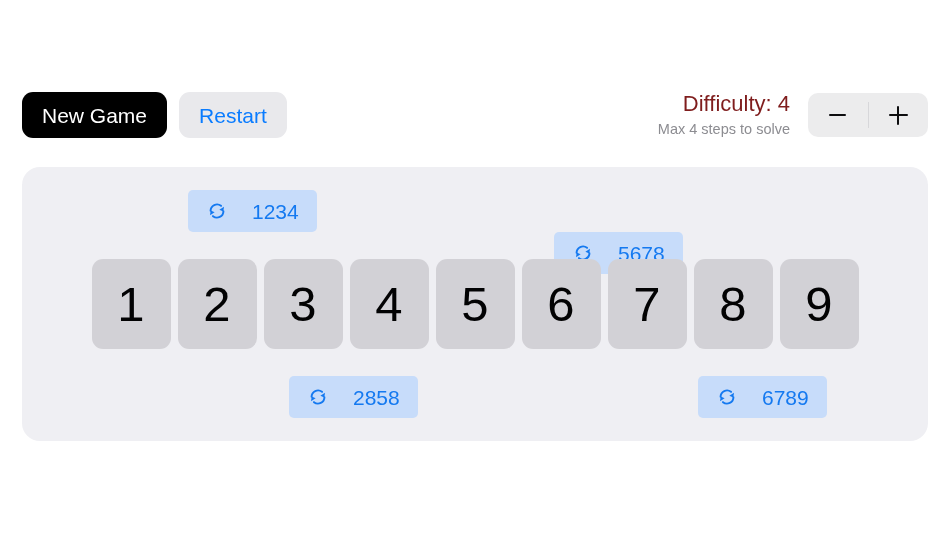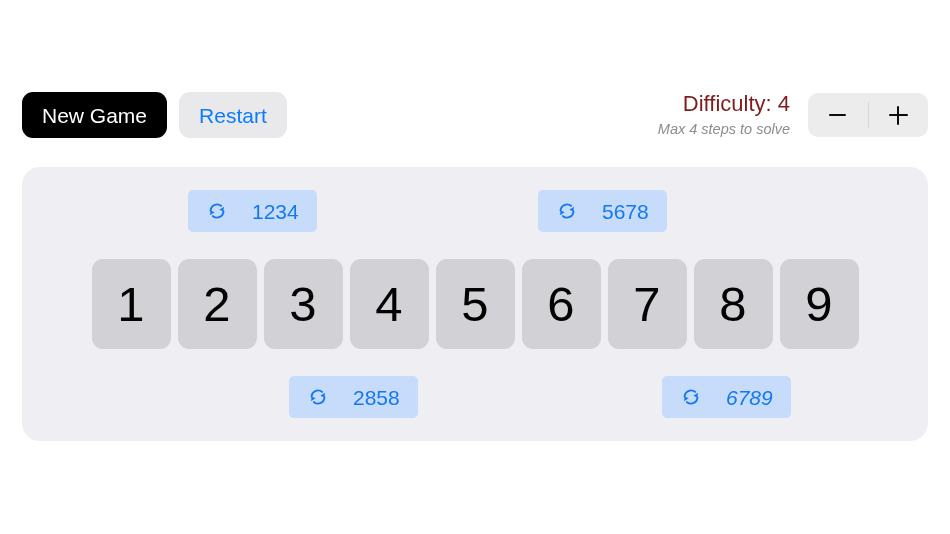--- a/index.html
+++ b/index.html
@@ -75,21 +75,20 @@
     color: #7f1d1d;
     line-height: 1.12;
     white-space: nowrap;
   }
   .difficulty-sub {
     font-size: 14.5px;
     color: #8c8c91;
     margin-top: 5px;
     line-height: 1.1;
     white-space: nowrap;
-    font-style: italic;
   }
   .stepper {
     display: flex;
     align-items: stretch;
     background: #ececed;
     border-radius: 10px;
     height: 44px;
     width: 120px;
     overflow: hidden;
   }
@@ -244,21 +243,21 @@
   <div class="rot-row rot-row-top">
       <button class="rot-btn" style="left: 166px;">
         <svg class="rot-icon" viewBox="0 0 24 24">
           <path d="M19 12.2 A7 7 0 0 1 7.6 17.6" fill="none" stroke="#1479f0" stroke-width="2.1" stroke-linecap="round"></path>
           <path d="M5 11.8 A7 7 0 0 1 16.4 6.4" fill="none" stroke="#1479f0" stroke-width="2.1" stroke-linecap="round"></path>
           <path d="M19.6 7.4 L18.9 12.6 L14.6 10.6 Z" fill="#1479f0"></path>
           <path d="M4.4 16.6 L5.1 11.4 L9.4 13.4 Z" fill="#1479f0"></path>
         </svg>
         <span class="rot-label">1234</span>
       </button>
-      <button class="rot-btn" style="left: 516px;">
+      <button class="rot-btn" style="left: 532px; margin-top: 42px;">
         <svg class="rot-icon" viewBox="0 0 24 24">
           <path d="M19 12.2 A7 7 0 0 1 7.6 17.6" fill="none" stroke="#1479f0" stroke-width="2.1" stroke-linecap="round"></path>
           <path d="M5 11.8 A7 7 0 0 1 16.4 6.4" fill="none" stroke="#1479f0" stroke-width="2.1" stroke-linecap="round"></path>
           <path d="M19.6 7.4 L18.9 12.6 L14.6 10.6 Z" fill="#1479f0"></path>
           <path d="M4.4 16.6 L5.1 11.4 L9.4 13.4 Z" fill="#1479f0"></path>
         </svg>
         <span class="rot-label">5678</span>
       </button>
     </div>
   <div class="tiles">
@@ -275,21 +274,21 @@
   <div class="rot-row rot-row-bottom">
       <button class="rot-btn" style="left: 267px;">
         <svg class="rot-icon" viewBox="0 0 24 24">
           <path d="M19 12.2 A7 7 0 0 1 7.6 17.6" fill="none" stroke="#1479f0" stroke-width="2.1" stroke-linecap="round"></path>
           <path d="M5 11.8 A7 7 0 0 1 16.4 6.4" fill="none" stroke="#1479f0" stroke-width="2.1" stroke-linecap="round"></path>
           <path d="M19.6 7.4 L18.9 12.6 L14.6 10.6 Z" fill="#1479f0"></path>
           <path d="M4.4 16.6 L5.1 11.4 L9.4 13.4 Z" fill="#1479f0"></path>
         </svg>
         <span class="rot-label">2858</span>
       </button>
-      <button class="rot-btn" style="left: 640px; font-style: italic;">
+      <button class="rot-btn" style="left: 676px;">
         <svg class="rot-icon" viewBox="0 0 24 24">
           <path d="M19 12.2 A7 7 0 0 1 7.6 17.6" fill="none" stroke="#1479f0" stroke-width="2.1" stroke-linecap="round"></path>
           <path d="M5 11.8 A7 7 0 0 1 16.4 6.4" fill="none" stroke="#1479f0" stroke-width="2.1" stroke-linecap="round"></path>
           <path d="M19.6 7.4 L18.9 12.6 L14.6 10.6 Z" fill="#1479f0"></path>
           <path d="M4.4 16.6 L5.1 11.4 L9.4 13.4 Z" fill="#1479f0"></path>
         </svg>
         <span class="rot-label">6789</span>
       </button>
     </div>
 

